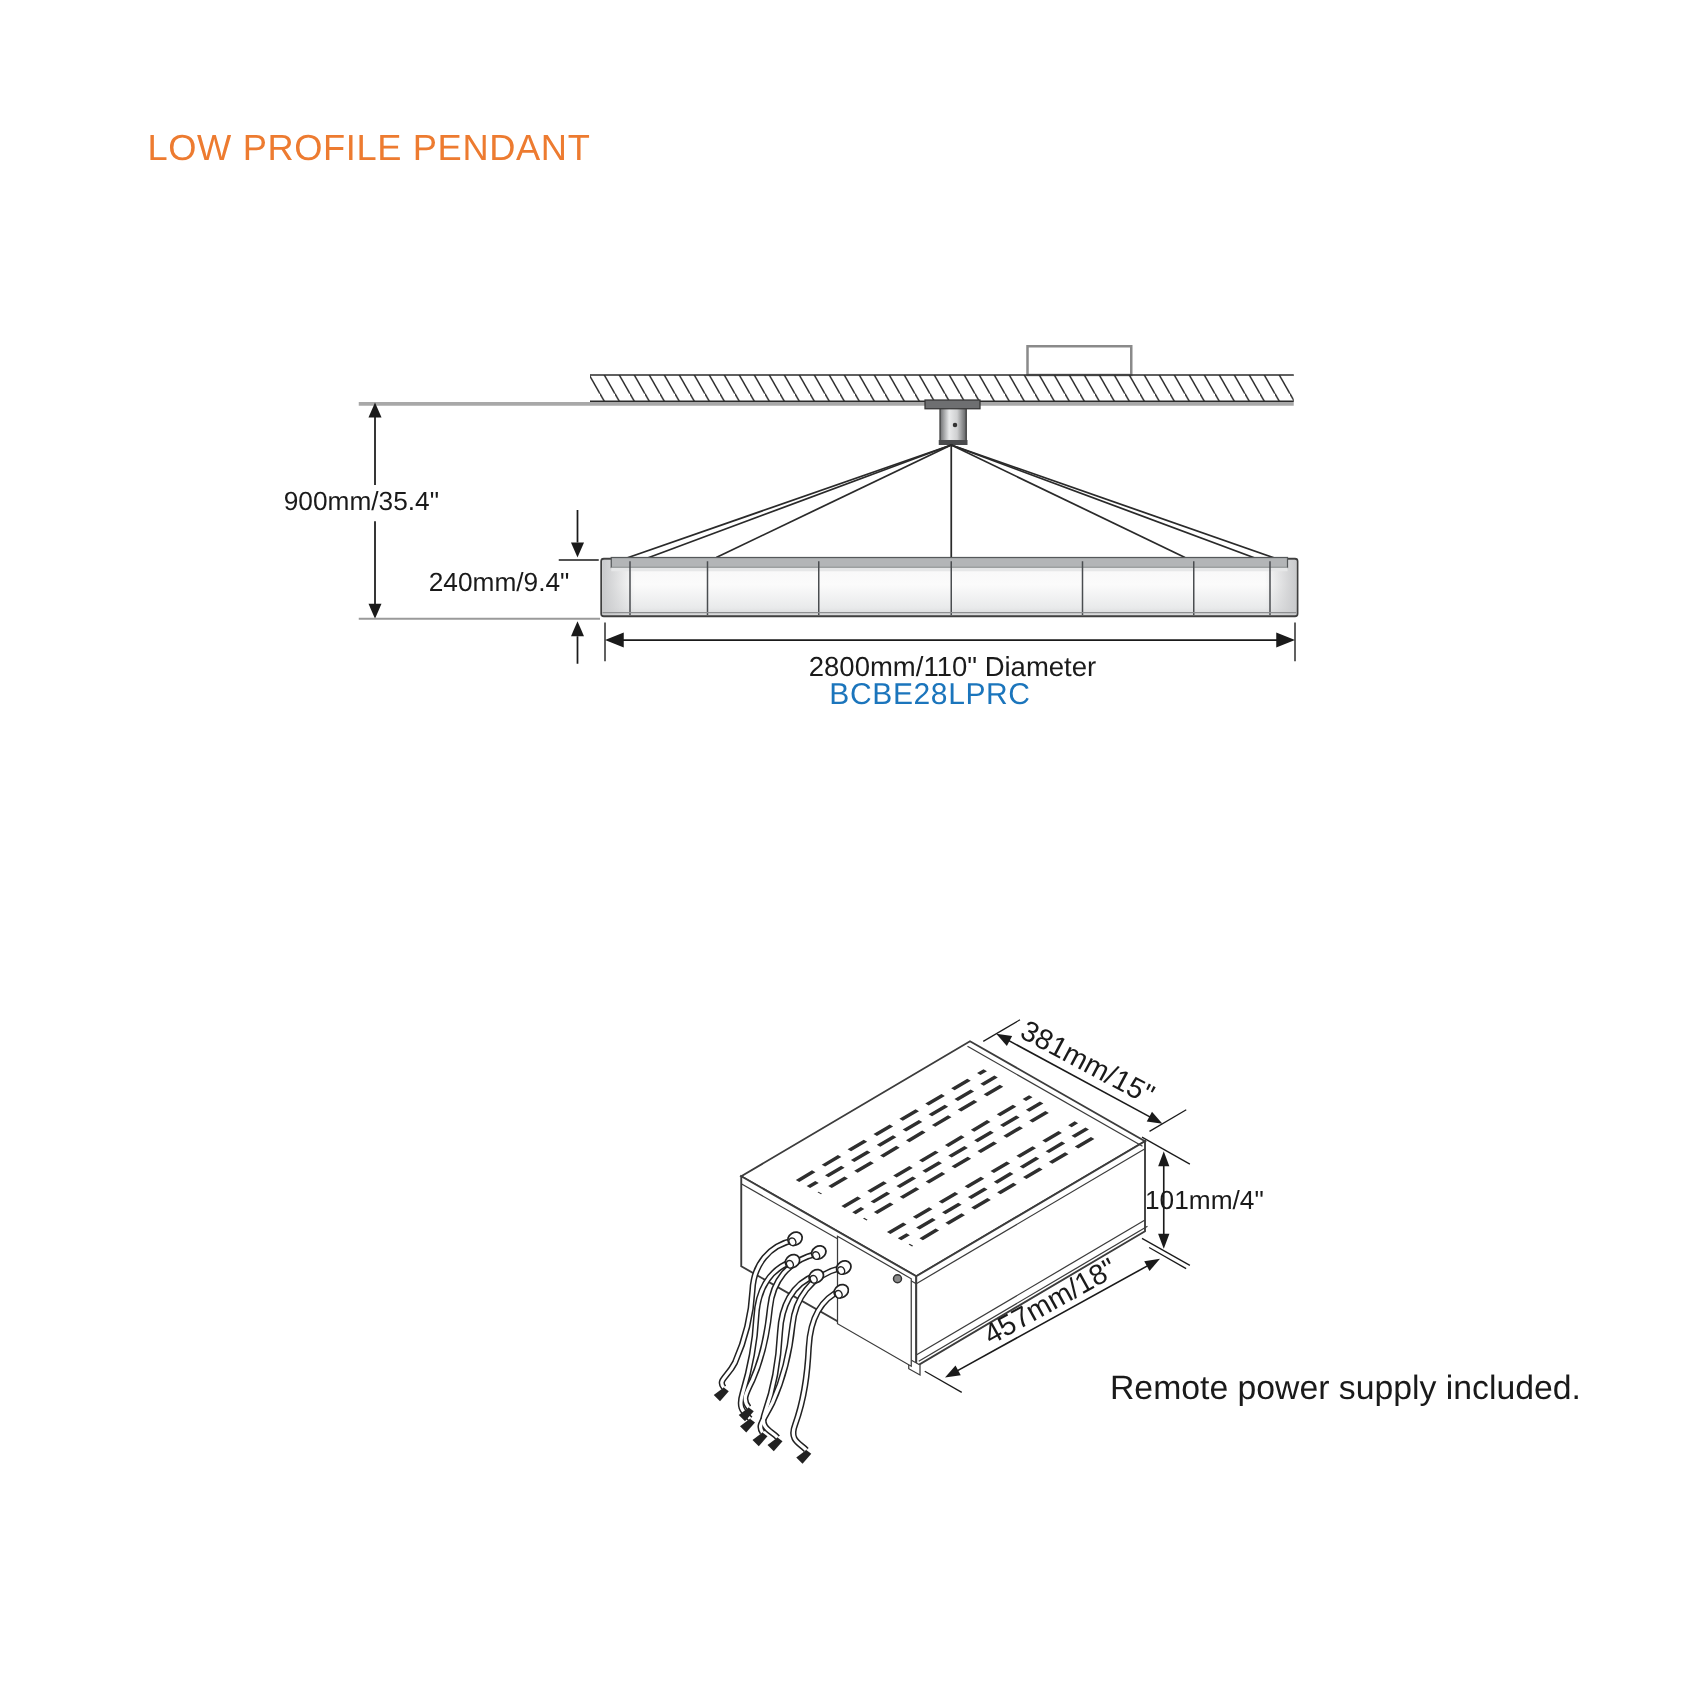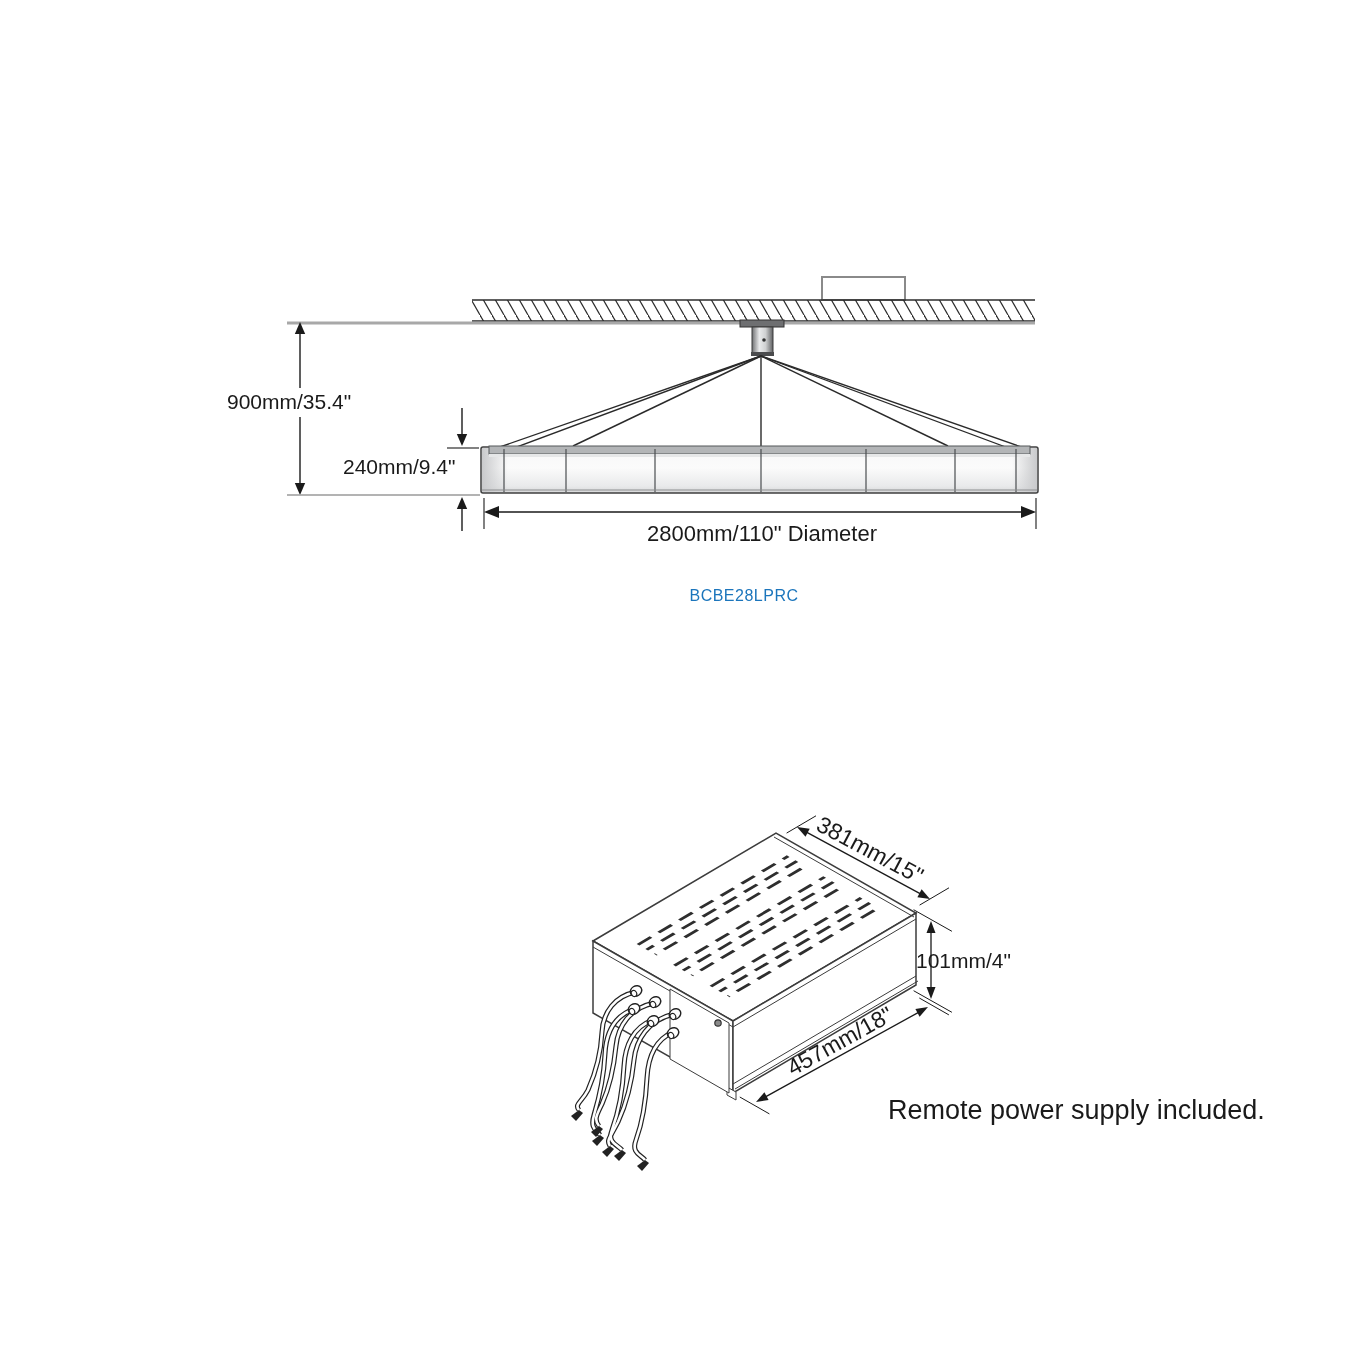--- a/index.html
+++ b/index.html
@@ -8,21 +8,21 @@
     font-family:"Liberation Sans", sans-serif;overflow:hidden;
   }
   .stage{position:absolute;inset:0;}
   svg.lineart{position:absolute;left:0;top:0;}
   .lbl{position:absolute;color:#1a1a1a;white-space:nowrap;line-height:1.15;}
   .lbl.center{text-align:center;}
   #title-label{left:118px;top:103px;font-size:29px;letter-spacing:.5px;font-weight:400;}
   #dim-900{left:227px;top:390px;font-size:21px;}
   #dim-240{left:343px;top:455px;font-size:21px;}
   #dim-diameter{left:610px;top:521px;width:304px;font-size:22px;}
-  #model-label{left:604px;top:587px;width:280px;font-size:16px;letter-spacing:.5px;}
+  #model-label{left:604px;top:542px;width:280px;font-size:24px;letter-spacing:.5px;}
   #dim-381{left:870px;top:850px;font-size:23px;transform:translate(-50%,-50%) rotate(28deg);}
   #dim-101{left:916px;top:949px;font-size:21px;}
   #dim-457{left:840px;top:1041px;font-size:23px;transform:translate(-50%,-50%) rotate(-29deg);}
   #note-label{left:888px;top:1095px;font-size:27px;}
 </style>
 </head>
 <body>
 
 <div class="stage">
 
@@ -235,20 +235,21 @@
     <g stroke="#1a1a1a" stroke-width="1.3">
       <line x1="739.8" y1="1097" x2="769.4" y2="1113.9" stroke-width="1"></line>
       <line x1="919.3" y1="998" x2="948.9" y2="1014.9" stroke-width="1"></line>
       <line x1="765" y1="1097.1" x2="919" y2="1012.1"></line>
       <polygon points="756,1102 768.6,1100.1 764.4,1092.3" fill="#1a1a1a" stroke="none"></polygon>
       <polygon points="928,1007 919.6,1016.7 915.4,1008.9" fill="#1a1a1a" stroke="none"></polygon>
     </g>
   </g>
 </svg>
 
+  <div class="lbl" id="title-label" style="color: rgb(237, 123, 48);">LOW PROFILE PENDANT</div>
 
   <div class="lbl" id="dim-900">900mm/35.4"</div>
 
   <div class="lbl" id="dim-240">240mm/9.4"</div>
 
   <div class="lbl center" id="dim-diameter">2800mm/110" Diameter</div>
 
   <div class="lbl center" id="model-label" style="color: rgb(27, 117, 188);">BCBE28LPRC</div>
 
   <div class="lbl" id="dim-381">381mm/15"</div>

